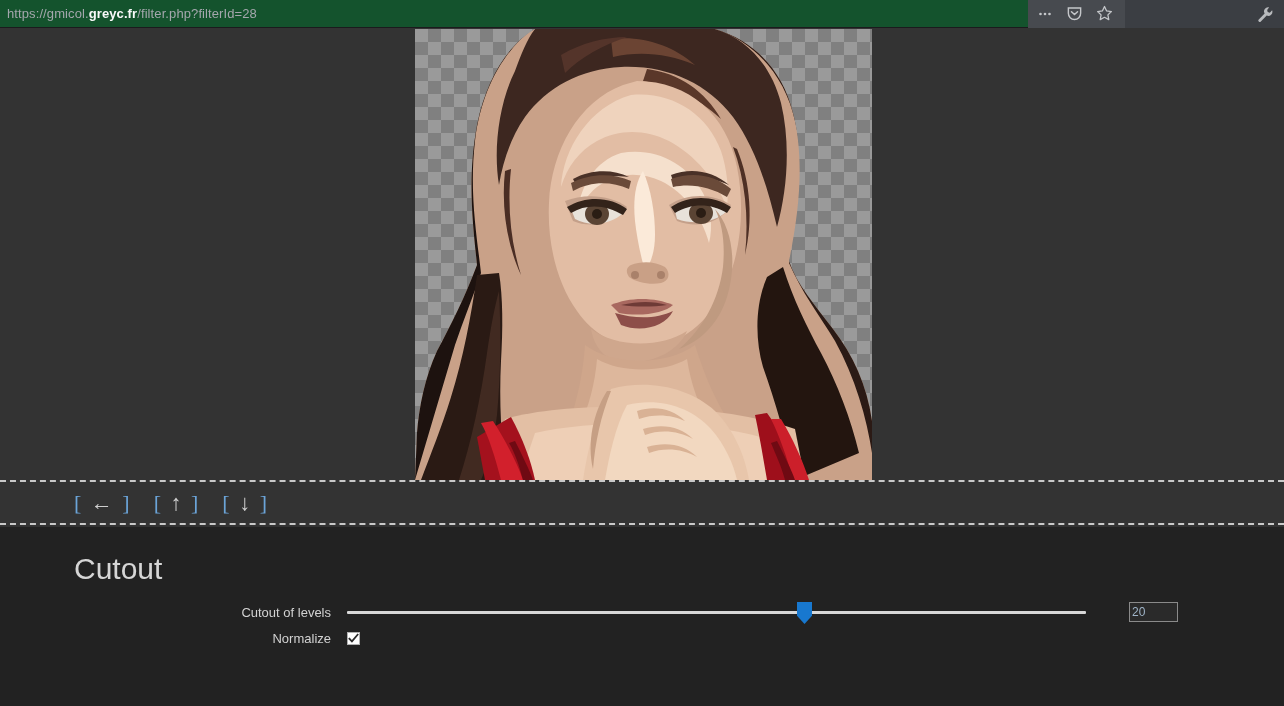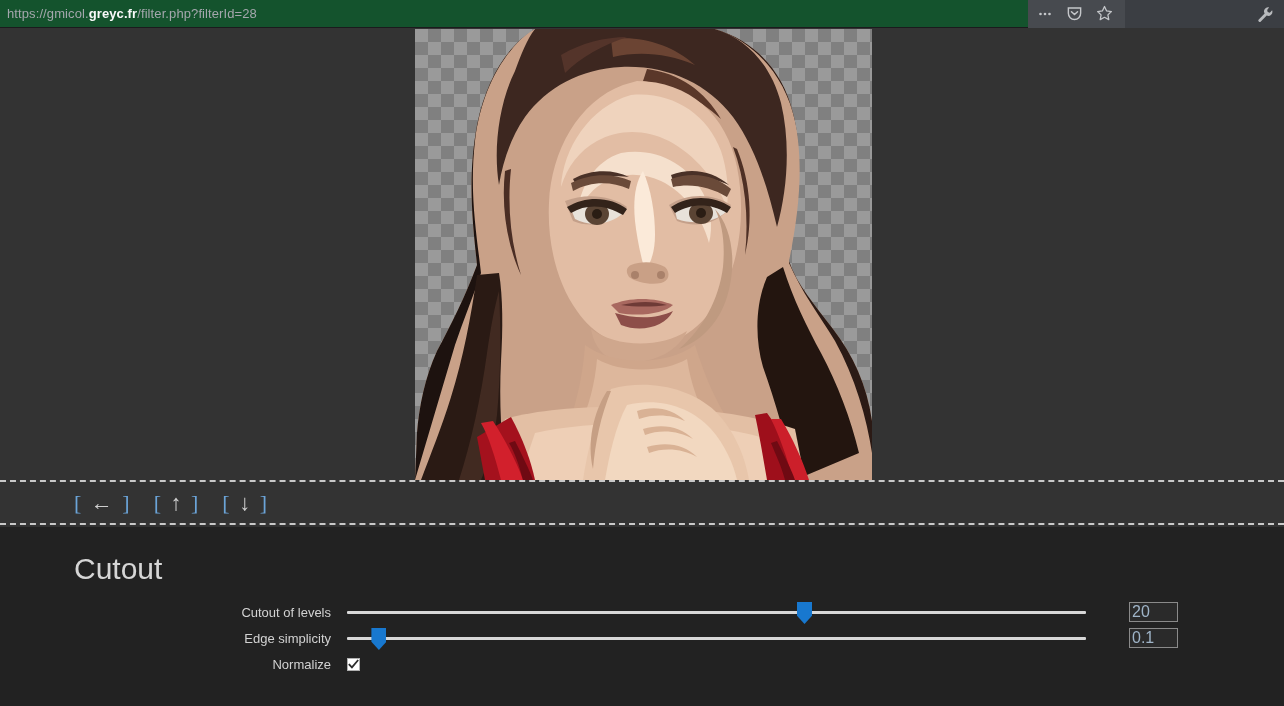--- a/index.html
+++ b/index.html
@@ -126,21 +126,21 @@
     background: #1878cf;
     clip-path: polygon(0 0, 100% 0, 100% 62%, 50% 100%, 0 62%);
     cursor: pointer;
   }
   .param-value {
     flex: 0 0 auto; width: 49px; height: 20px;
     margin-left: 28px;
     background: #2a2a2a;
     border: 1px solid #8a8a8a;
     color: #9fb4c8;
-    font-size: 16px;
+    font-size: 12px;
     font-family: "Liberation Sans", sans-serif;
     padding: 0 2px; line-height: 18px;
     outline: none;
   }
   .checkbox-box {
     width: 13px; height: 13px;
     background: #ffffff;
     border: 1px solid #b0b0b0;
     margin-left: 6px;
     display: flex; align-items: center; justify-content: center;
@@ -318,28 +318,20 @@
 
     <div class="param-row">
       <div class="param-label">Cutout of levels</div>
       <div class="param-control">
         <div class="slider-track"></div>
         <div class="slider-thumb" style="left:60%;"></div>
       </div>
       <input class="param-value" type="text" readonly="" value="20" style="">
     </div>
 
-    <div class="param-row">
-      <div class="param-label">Edge simplicity</div>
-      <div class="param-control">
-        <div class="slider-track"></div>
-        <div class="slider-thumb" style="left:4%;"></div>
-      </div>
-      <input class="param-value" type="text" readonly="" value="0.1" style="">
-    </div>
 
 
     <div class="param-row">
       <div class="param-label">Normalize</div>
       <div class="param-control" style="display:flex;align-items:center;">
         <div class="checkbox-box">
           <svg width="11" height="11" viewBox="0 0 12 12">
             <path d="M1.5 6.2 L4.3 9.2 L10.5 1.8" fill="none" stroke="#2b2b2b" stroke-width="1.9" stroke-linecap="square"></path>
           </svg>
         </div>

